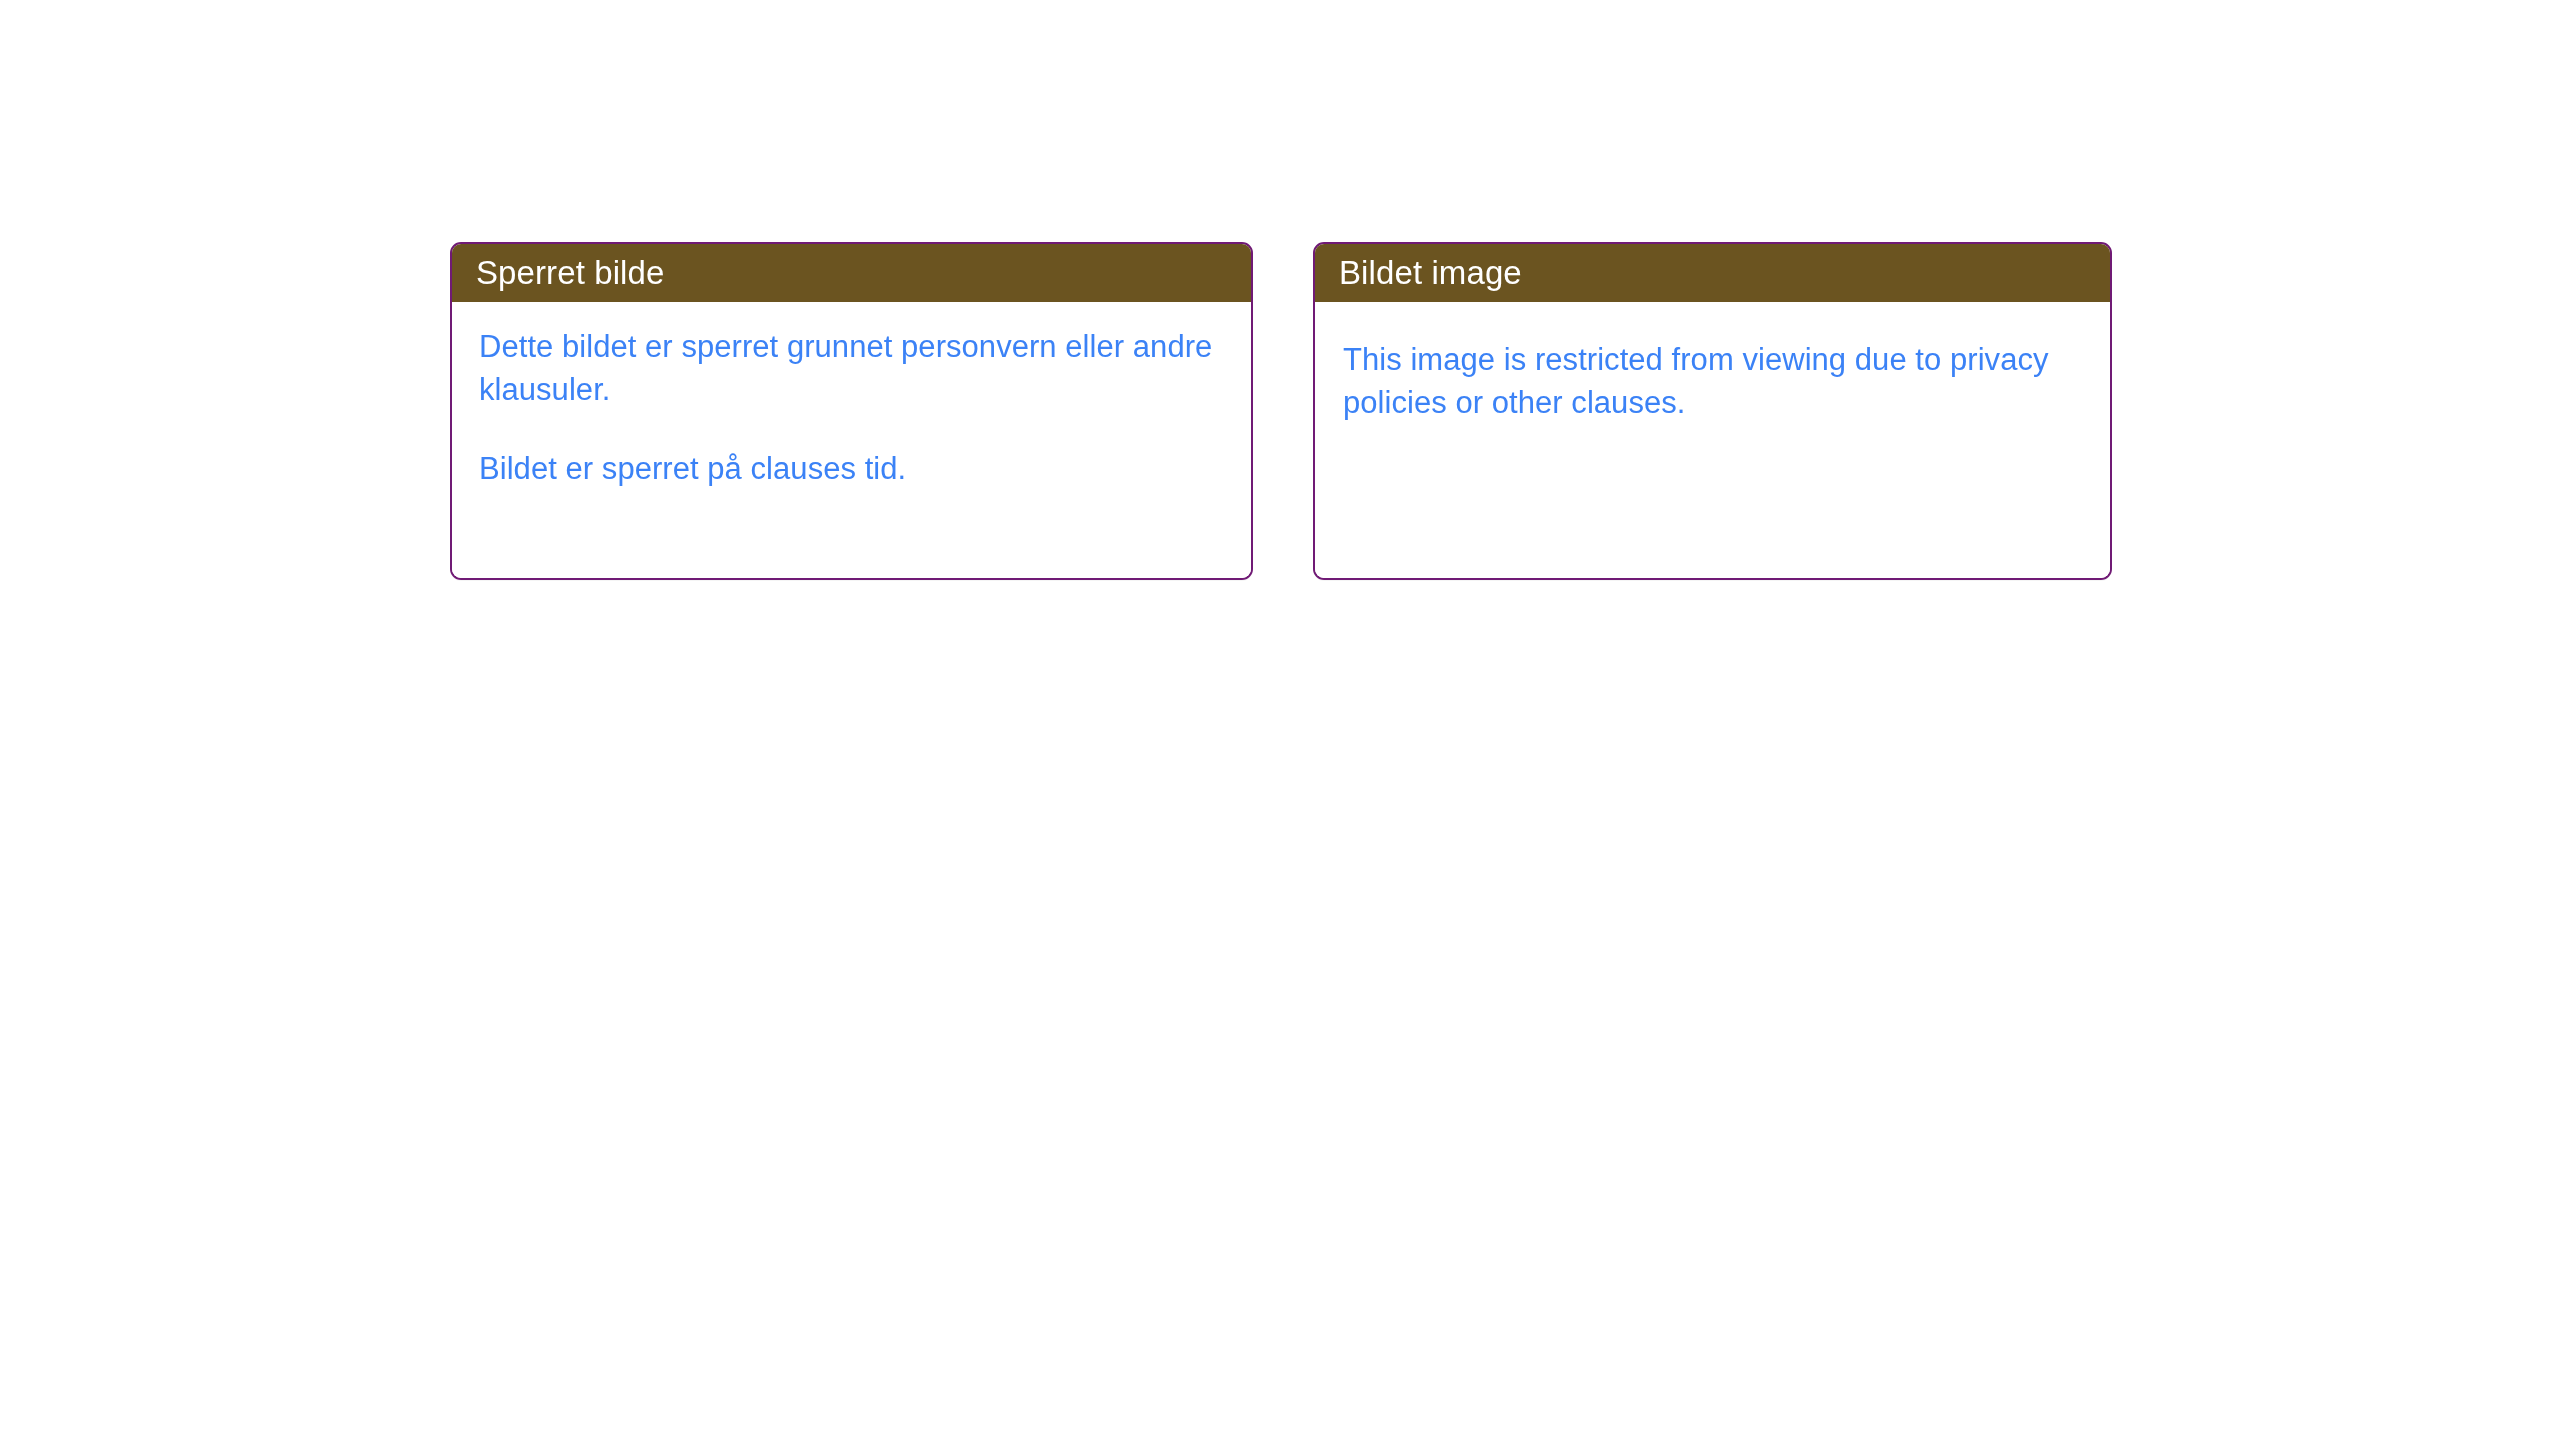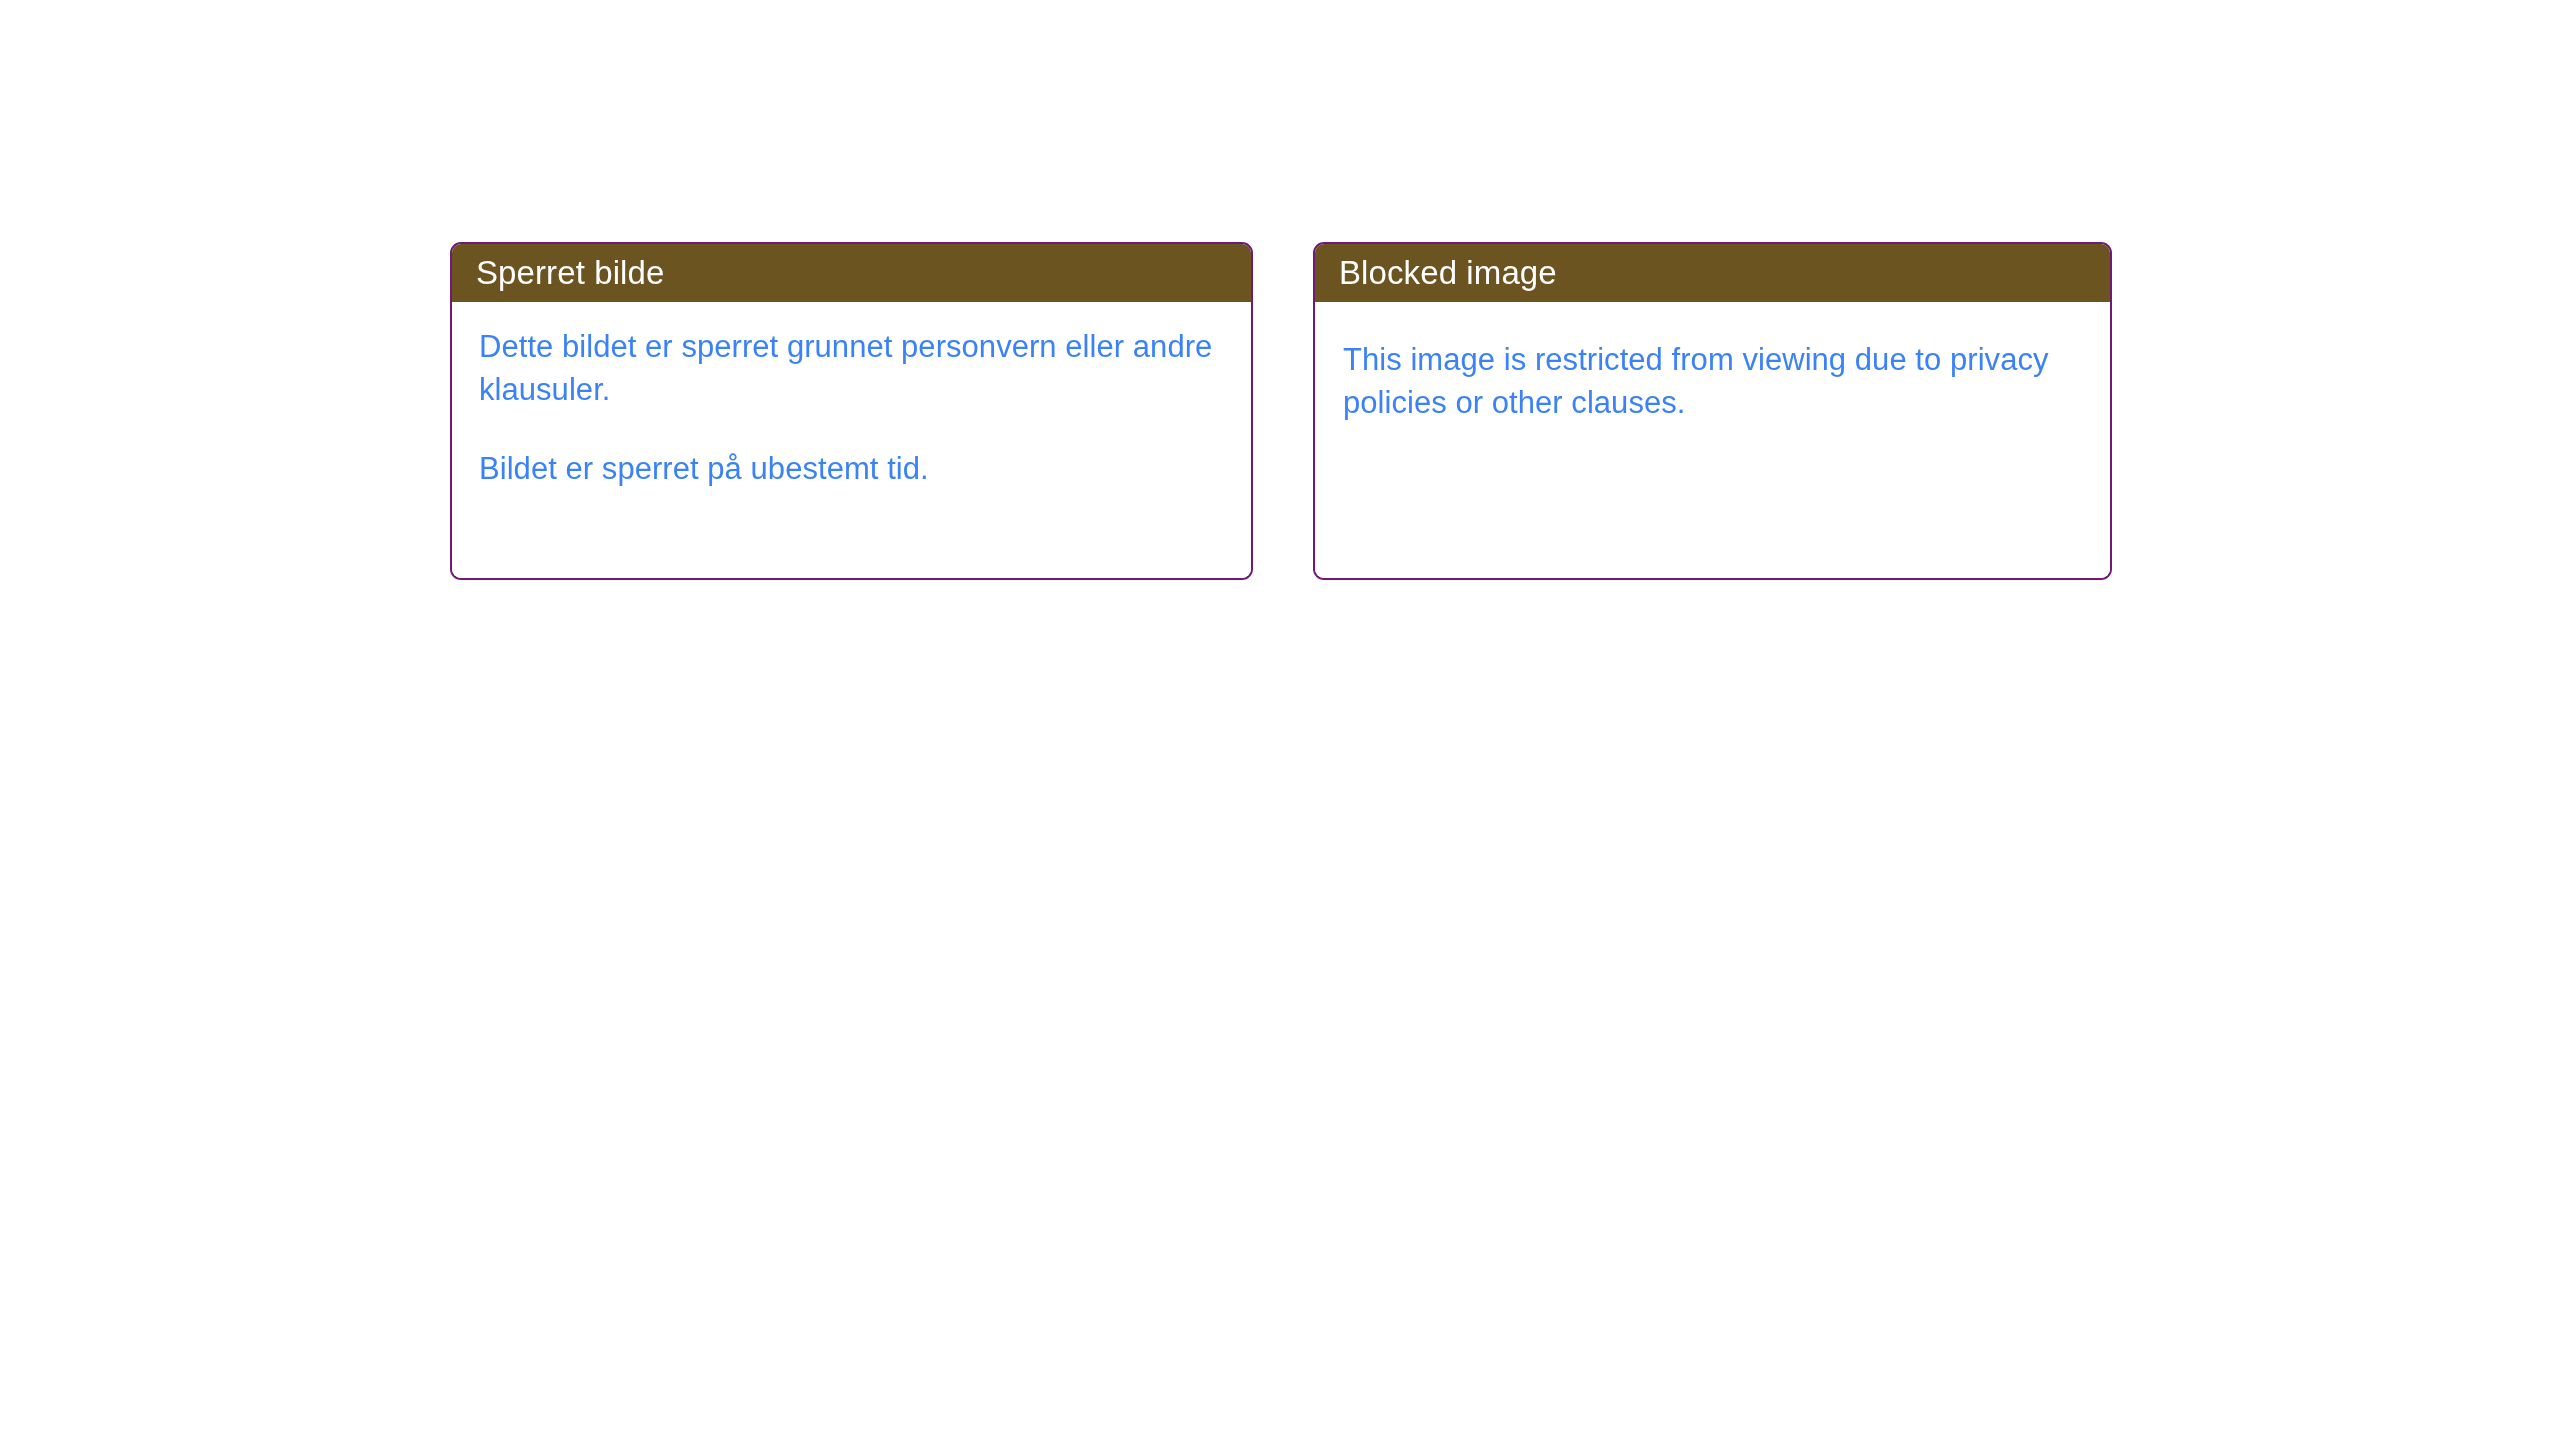--- a/index.html
+++ b/index.html
@@ -96,26 +96,26 @@
 <body>
 
 <div id="notice-area">
 
   <section class="notice-card primary">
     <div class="card-header">
       <h2 class="card-title">Sperret bilde</h2>
     </div>
     <div class="card-body">
       <p class="body-paragraph">Dette bildet er sperret grunnet personvern eller andre klausuler.</p>
-      <p class="body-paragraph">Bildet er sperret på ubestemt tid.</p>
+      <p class="body-paragraph">Bildet er sperret på clauses tid.</p>
     </div>
   </section>
 
   <section class="notice-card secondary">
     <div class="card-header">
-      <h2 class="card-title">Blocked image</h2>
+      <h2 class="card-title">Bildet image</h2>
     </div>
     <div class="card-body">
       <p class="body-paragraph">This image is restricted from viewing due to privacy policies or other clauses.</p>
     </div>
   </section>
 
 </div>
 
 </body></html>

